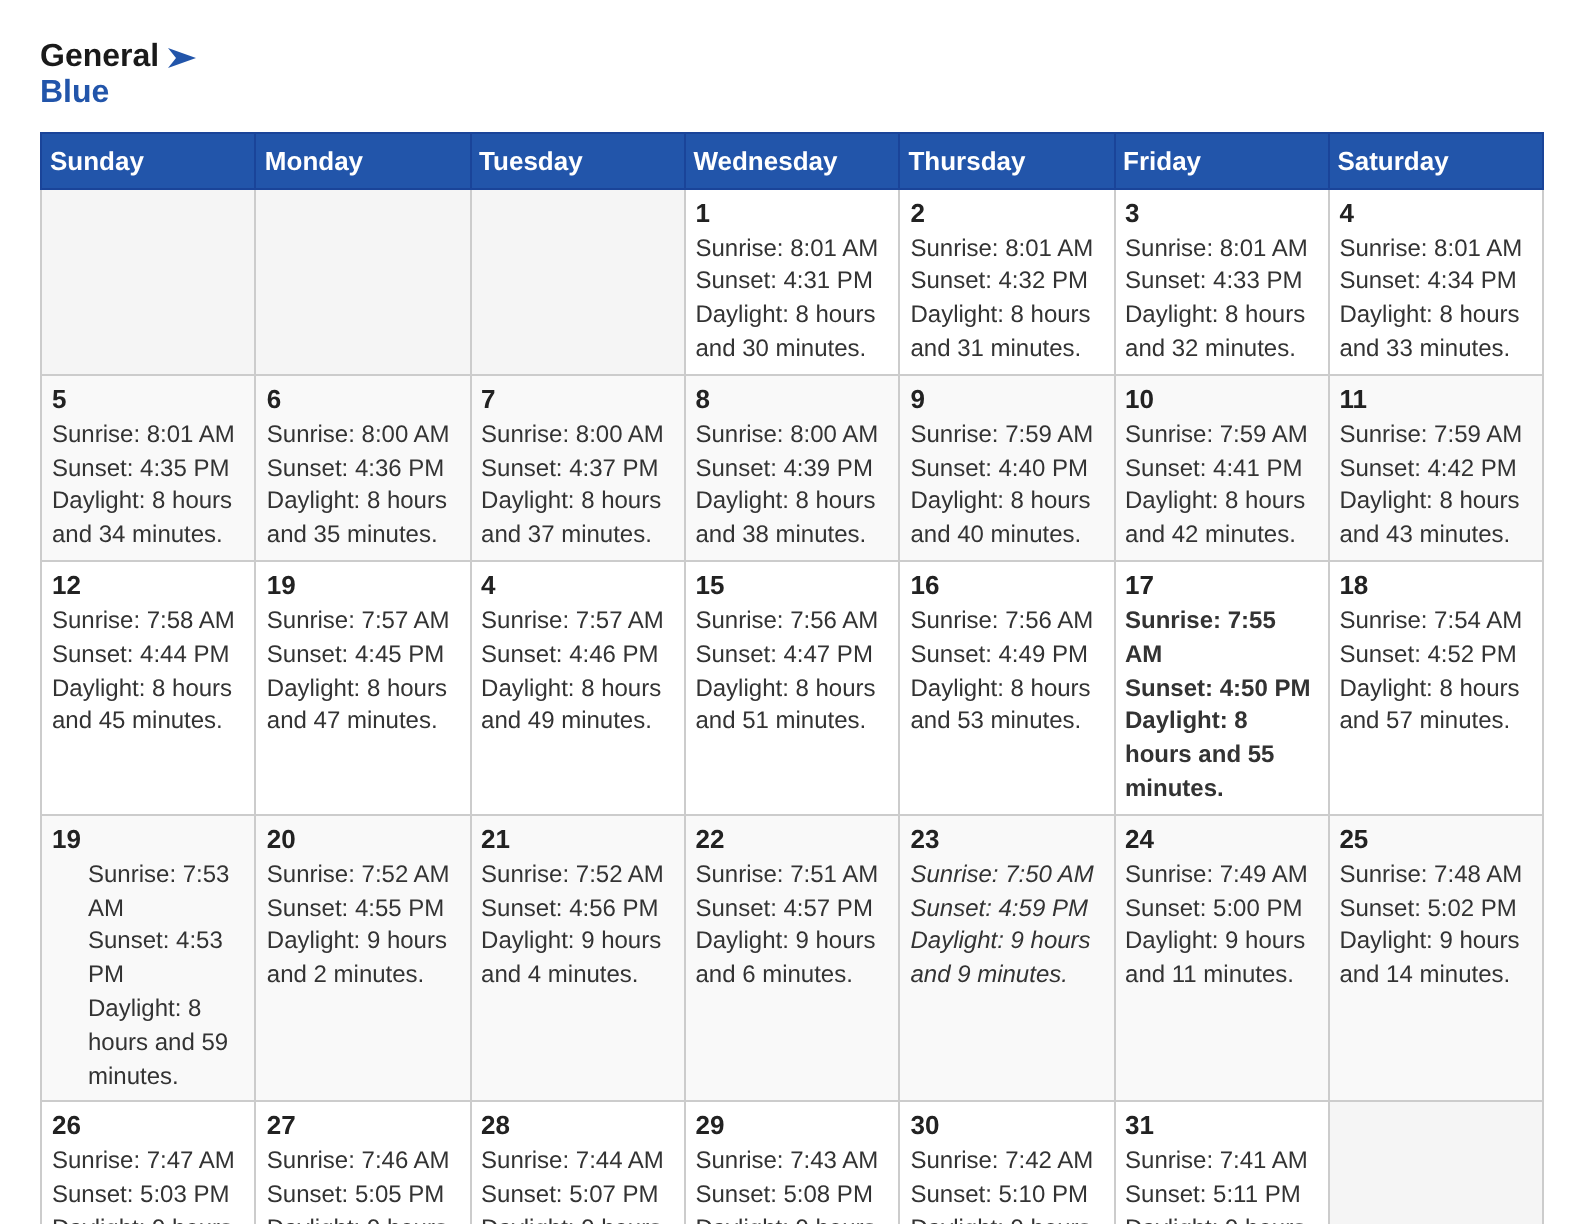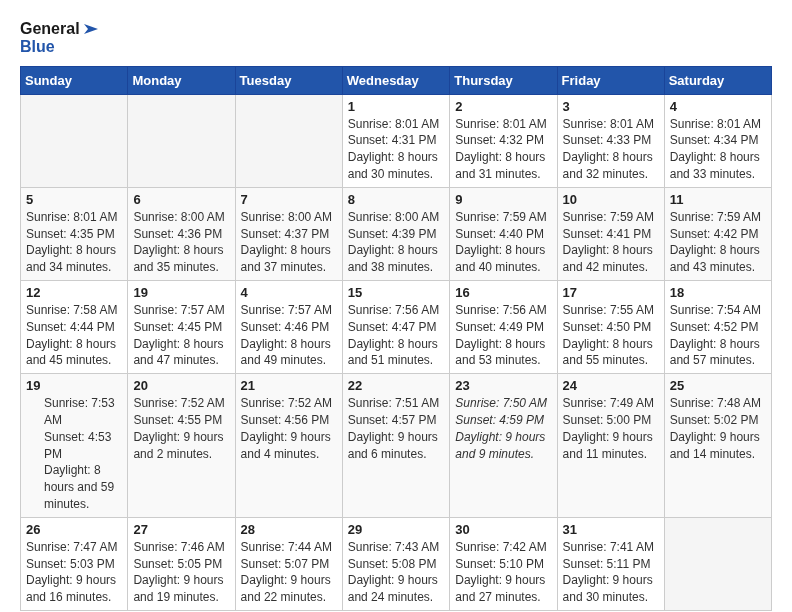--- a/index.html
+++ b/index.html
@@ -208,21 +208,21 @@
 Daylight: 8 hours and 51 minutes.</div>
         </td>
         <td>
           <span class="day-num">16</span>
           <div class="day-info" style="white-space: pre-line;">Sunrise: 7:56 AM
 Sunset: 4:49 PM
 Daylight: 8 hours and 53 minutes.</div>
         </td>
         <td>
           <span class="day-num">17</span>
-          <div class="day-info" style="white-space: pre-line;">Sunrise: 7:55 AM
+          <div class="day-info" style="white-space: pre-line; font-weight: bold;">Sunrise: 7:55 AM
 Sunset: 4:50 PM
 Daylight: 8 hours and 55 minutes.</div>
         </td>
         <td>
           <span class="day-num">18</span>
           <div class="day-info" style="white-space: pre-line;">Sunrise: 7:54 AM
 Sunset: 4:52 PM
 Daylight: 8 hours and 57 minutes.</div>
         </td>
       </tr>

